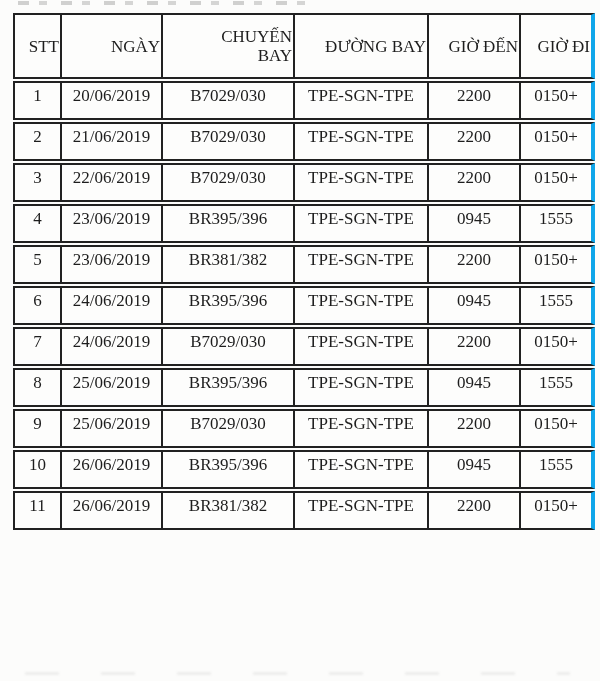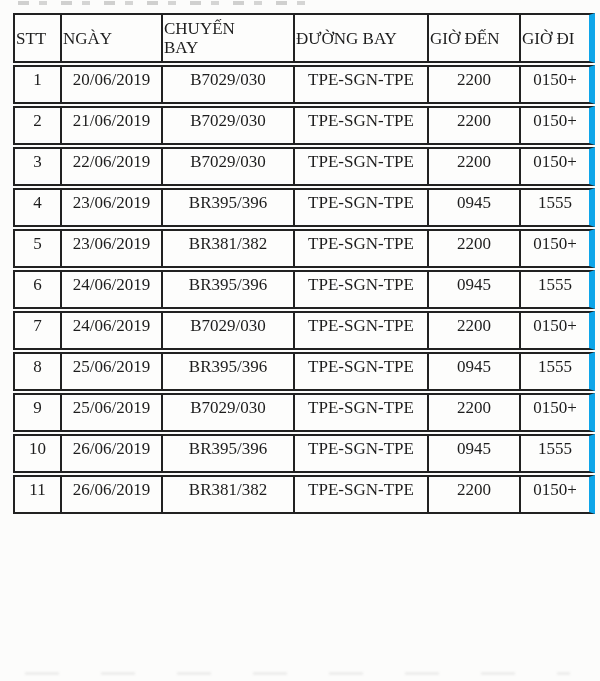--- a/index.html
+++ b/index.html
@@ -52,31 +52,31 @@
   th, td {
     box-sizing: border-box;
     border-top: 2px solid #212121;
     border-bottom: 2px solid #212121;
     border-left: 2px solid #212121;
     border-right: none;
     background: #fdfdfc;
     overflow: hidden;
   }
   th:last-child, td:last-child {
-    border-right: 6px solid #0ea5e9;
+    border-right: 4px solid #0ea5e9;
     font-family: Liberation Serif, serif;
   }
   th {
     height: 44px;
     font-weight: normal;
     font-size: 17px;
     line-height: 1.12;
-    text-align: left;
+    text-align: right;
     vertical-align: middle;
-    padding: 4px 1px;
+    padding: 12px 1px;
   }
   td {
     height: 39px;
     font-size: 17px;
     text-align: center;
     vertical-align: top;
     padding: 3px 1px 0 1px;
     white-space: nowrap;
   }
   

